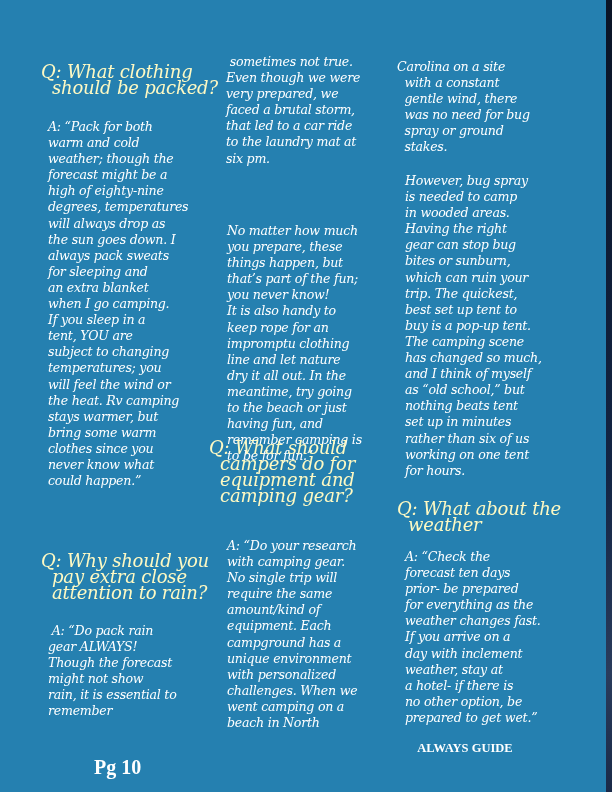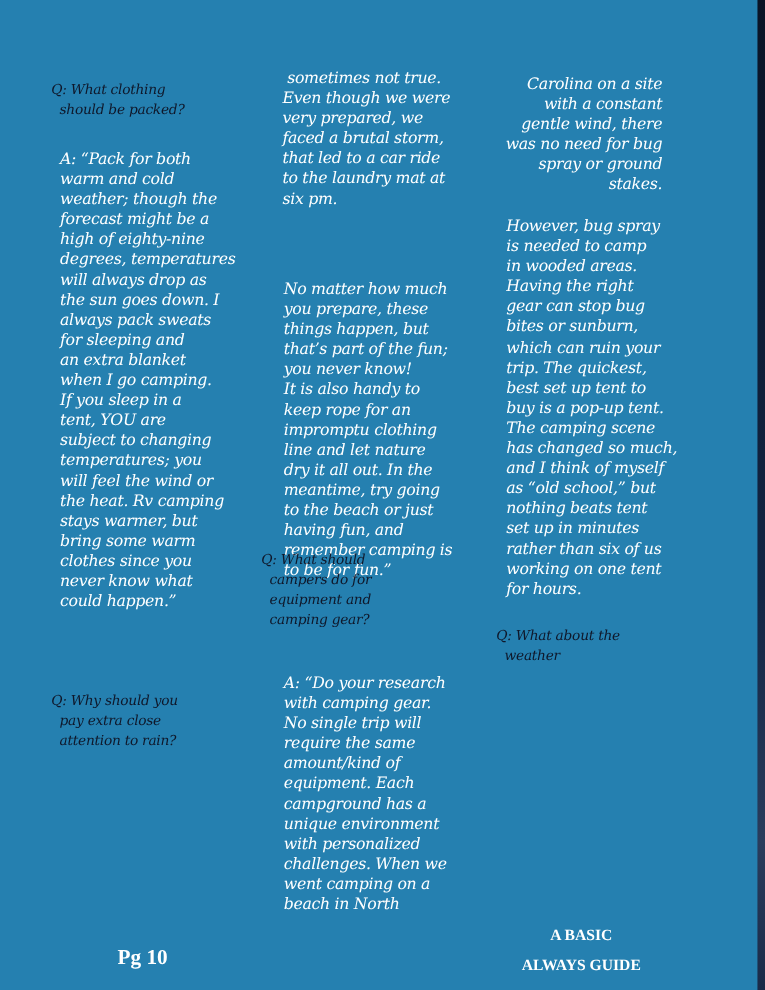--- a/index.html
+++ b/index.html
@@ -14,36 +14,36 @@
     width: 606px; height: 792px;
     background: #2580b0;
     border-right: 1px solid #1d6f9a;
   }
   .edge-strip {
     position: absolute; left: 606px; top: 0; width: 6px; height: 792px;
     background: linear-gradient(180deg, #0a1426 0%, #132544 60%, #2a3c5c 85%, #1a2a48 100%);
   }
   .block { position: absolute; margin: 0; }
   .q {
-    font-style: italic; color: #0f172a;
+    font-style: italic; color: #fef9c3;
     font-family: "DejaVu Serif", serif;
-    font-size: 11px; line-height: 16px; letter-spacing: -0.2px;
+    font-size: 18px; line-height: 16px; letter-spacing: -0.2px;
     white-space: pre;
   }
   .a {
     font-style: italic; color: #ffffff;
     font-family: "DejaVu Serif", serif;
     font-size: 12.6px; line-height: 16.1px; letter-spacing: -0.25px;
     white-space: pre;
   }
   .footer {
     color: #ffffff; font-weight: bold;
     font-family: "Liberation Serif", serif;
   }
-  .pg { font-size: 17px; }
+  .pg { font-size: 20px; }
   .guide { font-size: 12.5px; text-align: center; line-height: 24px; }
 </style>
 </head>
 <body>
 
 <div class="page">
 
   <p class="block q" style="left:41px; top:64px;">Q: What clothing
   should be packed?</p>
   <p class="block q" style="left:41px; top:553px;">Q: Why should you
@@ -65,20 +65,26 @@
 tent, YOU are
 subject to changing
 temperatures; you
 will feel the wind or
 the heat. Rv camping
 stays warmer, but
 bring some warm
 clothes since you
 never know what
 could happen.”</p>
+  <p class="block a" style="left:48px; top:623px;"> A: “Do pack rain
+gear ALWAYS!
+Though the forecast
+might not show
+rain, it is essential to
+remember</p>
 
   <p class="block a" style="left:226px; top:54px;"> sometimes not true.
 Even though we were
 very prepared, we
 faced a brutal storm,
 that led to a car ride
 to the laundry mat at
 six pm.</p>
   <p class="block a" style="left:227px; top:175px;margin-top:48px;">No matter how much
 you prepare, these
@@ -105,21 +111,21 @@
 require the same
 amount/kind of
 equipment. Each
 campground has a
 unique environment
 with personalized
 challenges. When we
 went camping on a
 beach in North</p>
 
-  <p class="block a" style="left:397px; top:59px;text-align:right;">Carolina on a site
+  <p class="block a" style="left:397px; top:59px;">Carolina on a site
   with a constant
   gentle wind, there
   was no need for bug
   spray or ground
   stakes.</p>
   <p class="block a" style="left:405px; top:173px;">However, bug spray
 is needed to camp
 in wooded areas.
 Having the right
 gear can stop bug
@@ -132,20 +138,30 @@
 has changed so much,
 and I think of myself
 as “old school,” but
 nothing beats tent
 set up in minutes
 rather than six of us
 working on one tent
 for hours.</p>
   <p class="block q" style="left:397px; top:501px;">Q: What about the
   weather</p>
+  <p class="block a" style="left:405px; top:549px;">A: “Check the
+forecast ten days
+prior- be prepared
+for everything as the
+weather changes fast.
+If you arrive on a
+day with inclement
+weather, stay at
+a hotel- if there is
+no other option, be
+prepared to get wet.”</p>
 
   <div class="block footer pg" style="left:94px; top:756px;">Pg 10</div>
   <div class="block footer guide" style="left:410px; top:736px; width:110px;">
-    <div>A BASIC</div>
     <div>ALWAYS GUIDE</div>
   </div>
 </div>
 <div class="edge-strip"></div>
 
 </body></html>

